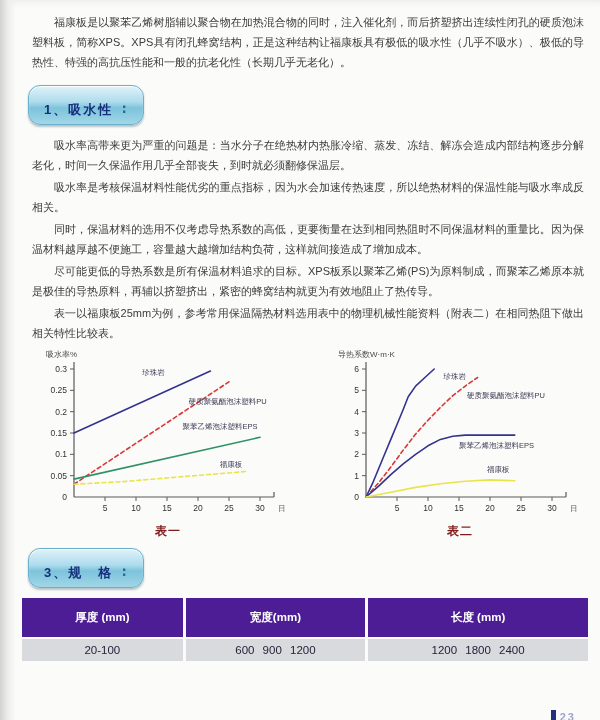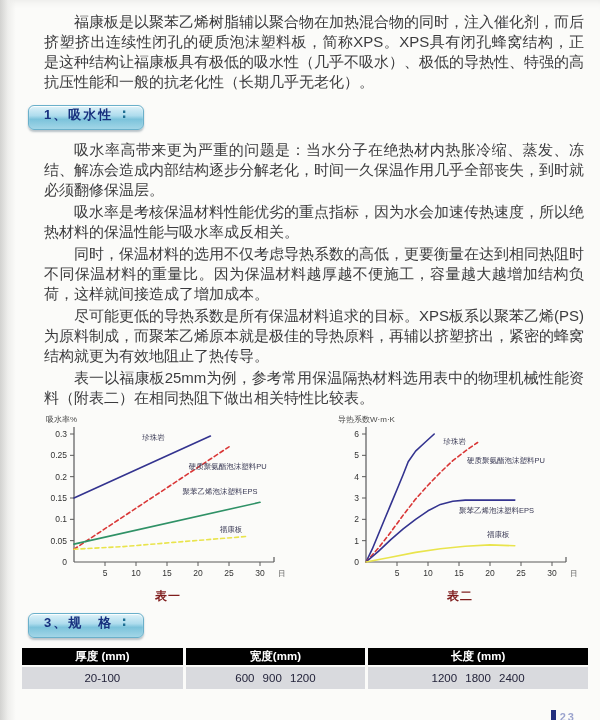--- a/index.html
+++ b/index.html
@@ -6,41 +6,41 @@
   .sheet{
     position:relative;width:600px;height:720px;overflow:hidden;
     background:#fbfbf9;
     box-shadow:inset 0 8px 10px -8px rgba(0,0,0,.10);
     font-family:"Liberation Sans","DejaVu Sans",sans-serif;
     color:#3b3b3d;
   }
   .edge-left{position:absolute;left:0;top:0;bottom:0;width:16px;
     background:linear-gradient(to right,#d2d2d0,#eeeeec 50%,rgba(251,251,249,0));}
   .content{position:relative;padding:12px 16px 0 28px;}
-  .para{margin:0 0 2px 16px;font-size:15px;line-height:20px;text-indent:2em;text-align:justify;}
+  .para{margin:0 0 2px 4px;font-size:11px;line-height:20px;text-indent:2em;text-align:justify;}
   .pill-row{margin:13px 0 10px 0;}
   .pill{
     display:inline-block;min-width:86px;text-align:center;
-    padding:0 14px 5px 14px;border-radius:6px;
+    padding:15px 14px 5px 14px;border-radius:12px;
     background:linear-gradient(#dff2f9 0%,#aedced 42%,#7cc3db 58%,#a2d6e7 100%);
     border:1px solid #6ab0ca;
     box-shadow:0 1.5px 2px rgba(60,90,110,.35), inset 0 1px 1px rgba(255,255,255,.9);
     color:#17307e;font-weight:bold;font-size:13px;letter-spacing:2px;
   }
   .pill-suffix{margin-left:9px;color:#1d6e92;font-weight:bold;}
   .charts{display:flex;gap:16px;margin:4px 0 8px 2px;}
   .chart-fig{margin:0;width:276px;}
   .chart-fig svg{display:block;}
   svg text{font-family:"Liberation Sans","DejaVu Sans",sans-serif;}
   .chart-caption{text-align:center;font-size:12px;font-weight:bold;color:#7f1d1d;
     letter-spacing:1px;margin-top:0px;}
   .spec{border-collapse:collapse;width:566px;margin:8px 0 0 -6px;table-layout:fixed;}
   .spec th{
-    background:#000000;color:#ffffff;font-size:11.5px;font-weight:bold;
-    padding:1px 4px;border-right:3px solid #fbfbf9;border-bottom:2px solid #fbfbf9;}
+    background:#4c1d95;color:#ffffff;font-size:11.5px;font-weight:bold;
+    padding:12px 4px;border-right:3px solid #fbfbf9;border-bottom:2px solid #fbfbf9;}
   .spec th:last-child{border-right:none;}
   .spec td{
     background:#d9dade;color:#23233a;font-size:11.5px;text-align:center;
     padding:5px 4px;word-spacing:5px;border-right:3px solid #fbfbf9;
     border-bottom:2px solid #fbfbf9;}
   .spec td:last-child{border-right:none;}
   .col-1{width:28.5%;} .col-2{width:32%;} .col-3{width:39.5%;}
   .page-marker{position:absolute;right:24px;bottom:-3px;display:flex;align-items:flex-end;gap:4px;}
   .marker-bar{display:inline-block;width:5px;height:13px;background:#24307e;}
   .marker-num{font-size:11px;color:#5a68b0;opacity:.6;font-weight:bold;letter-spacing:2px;}

